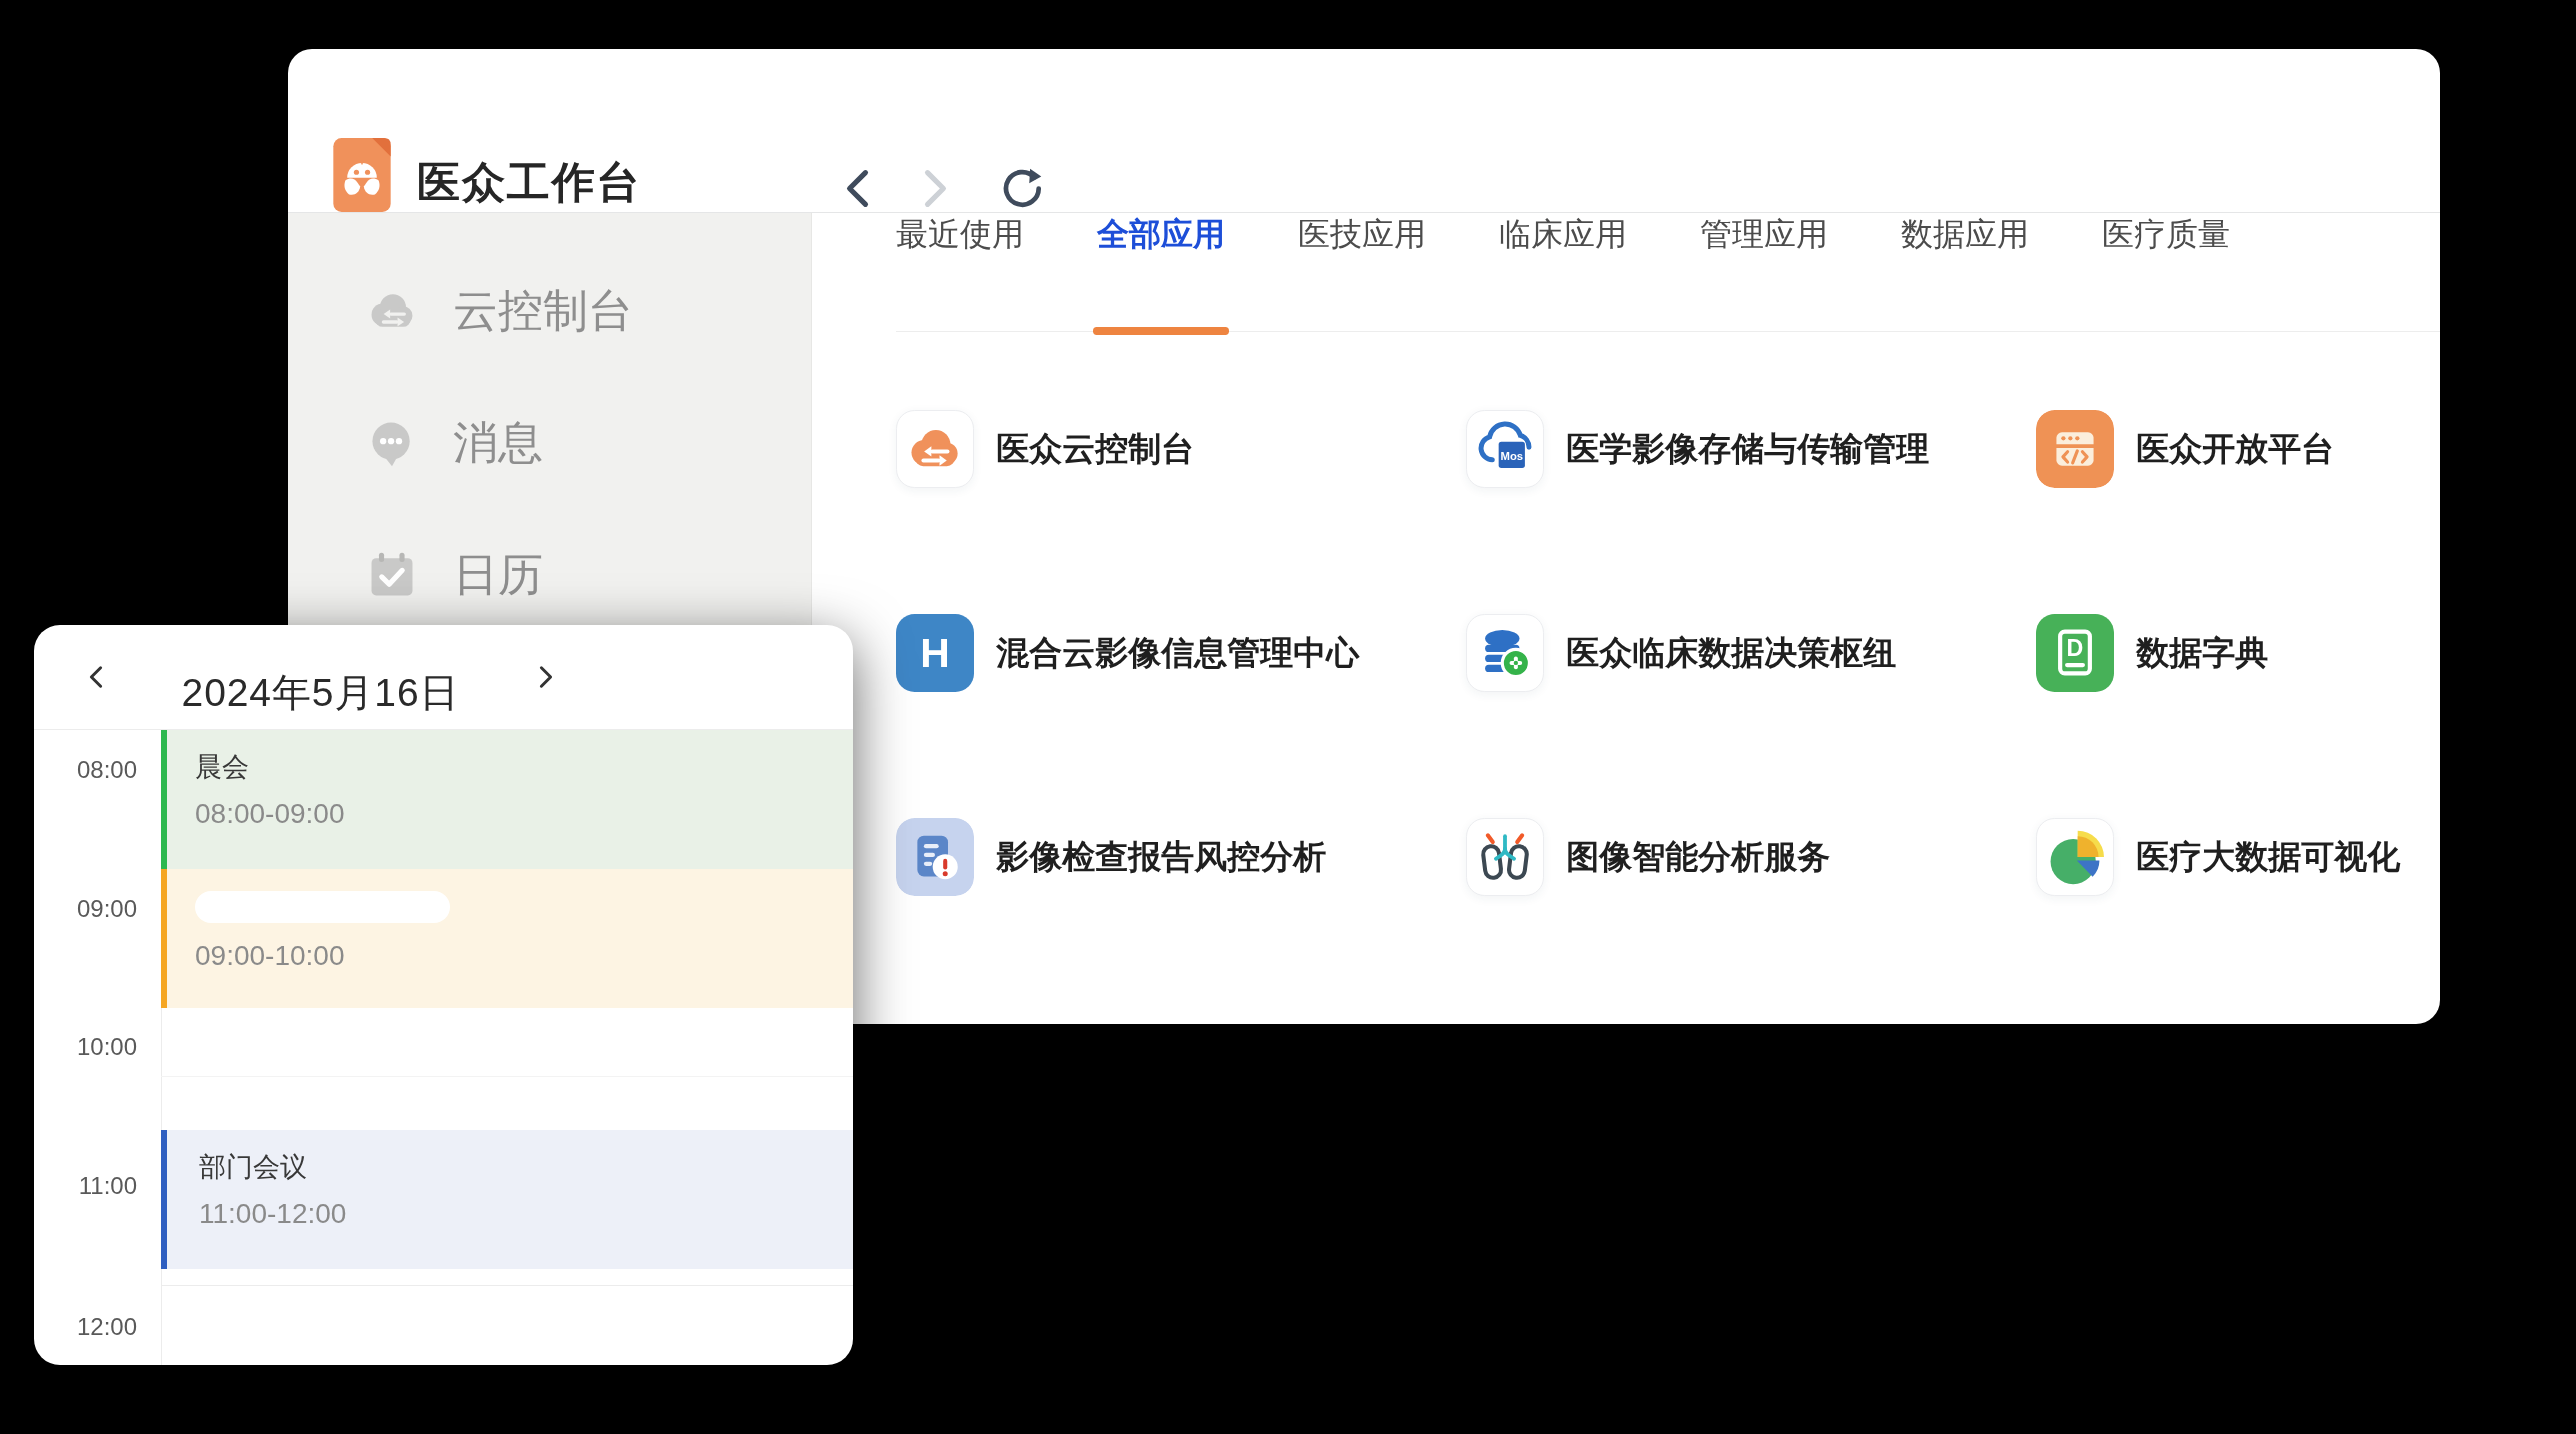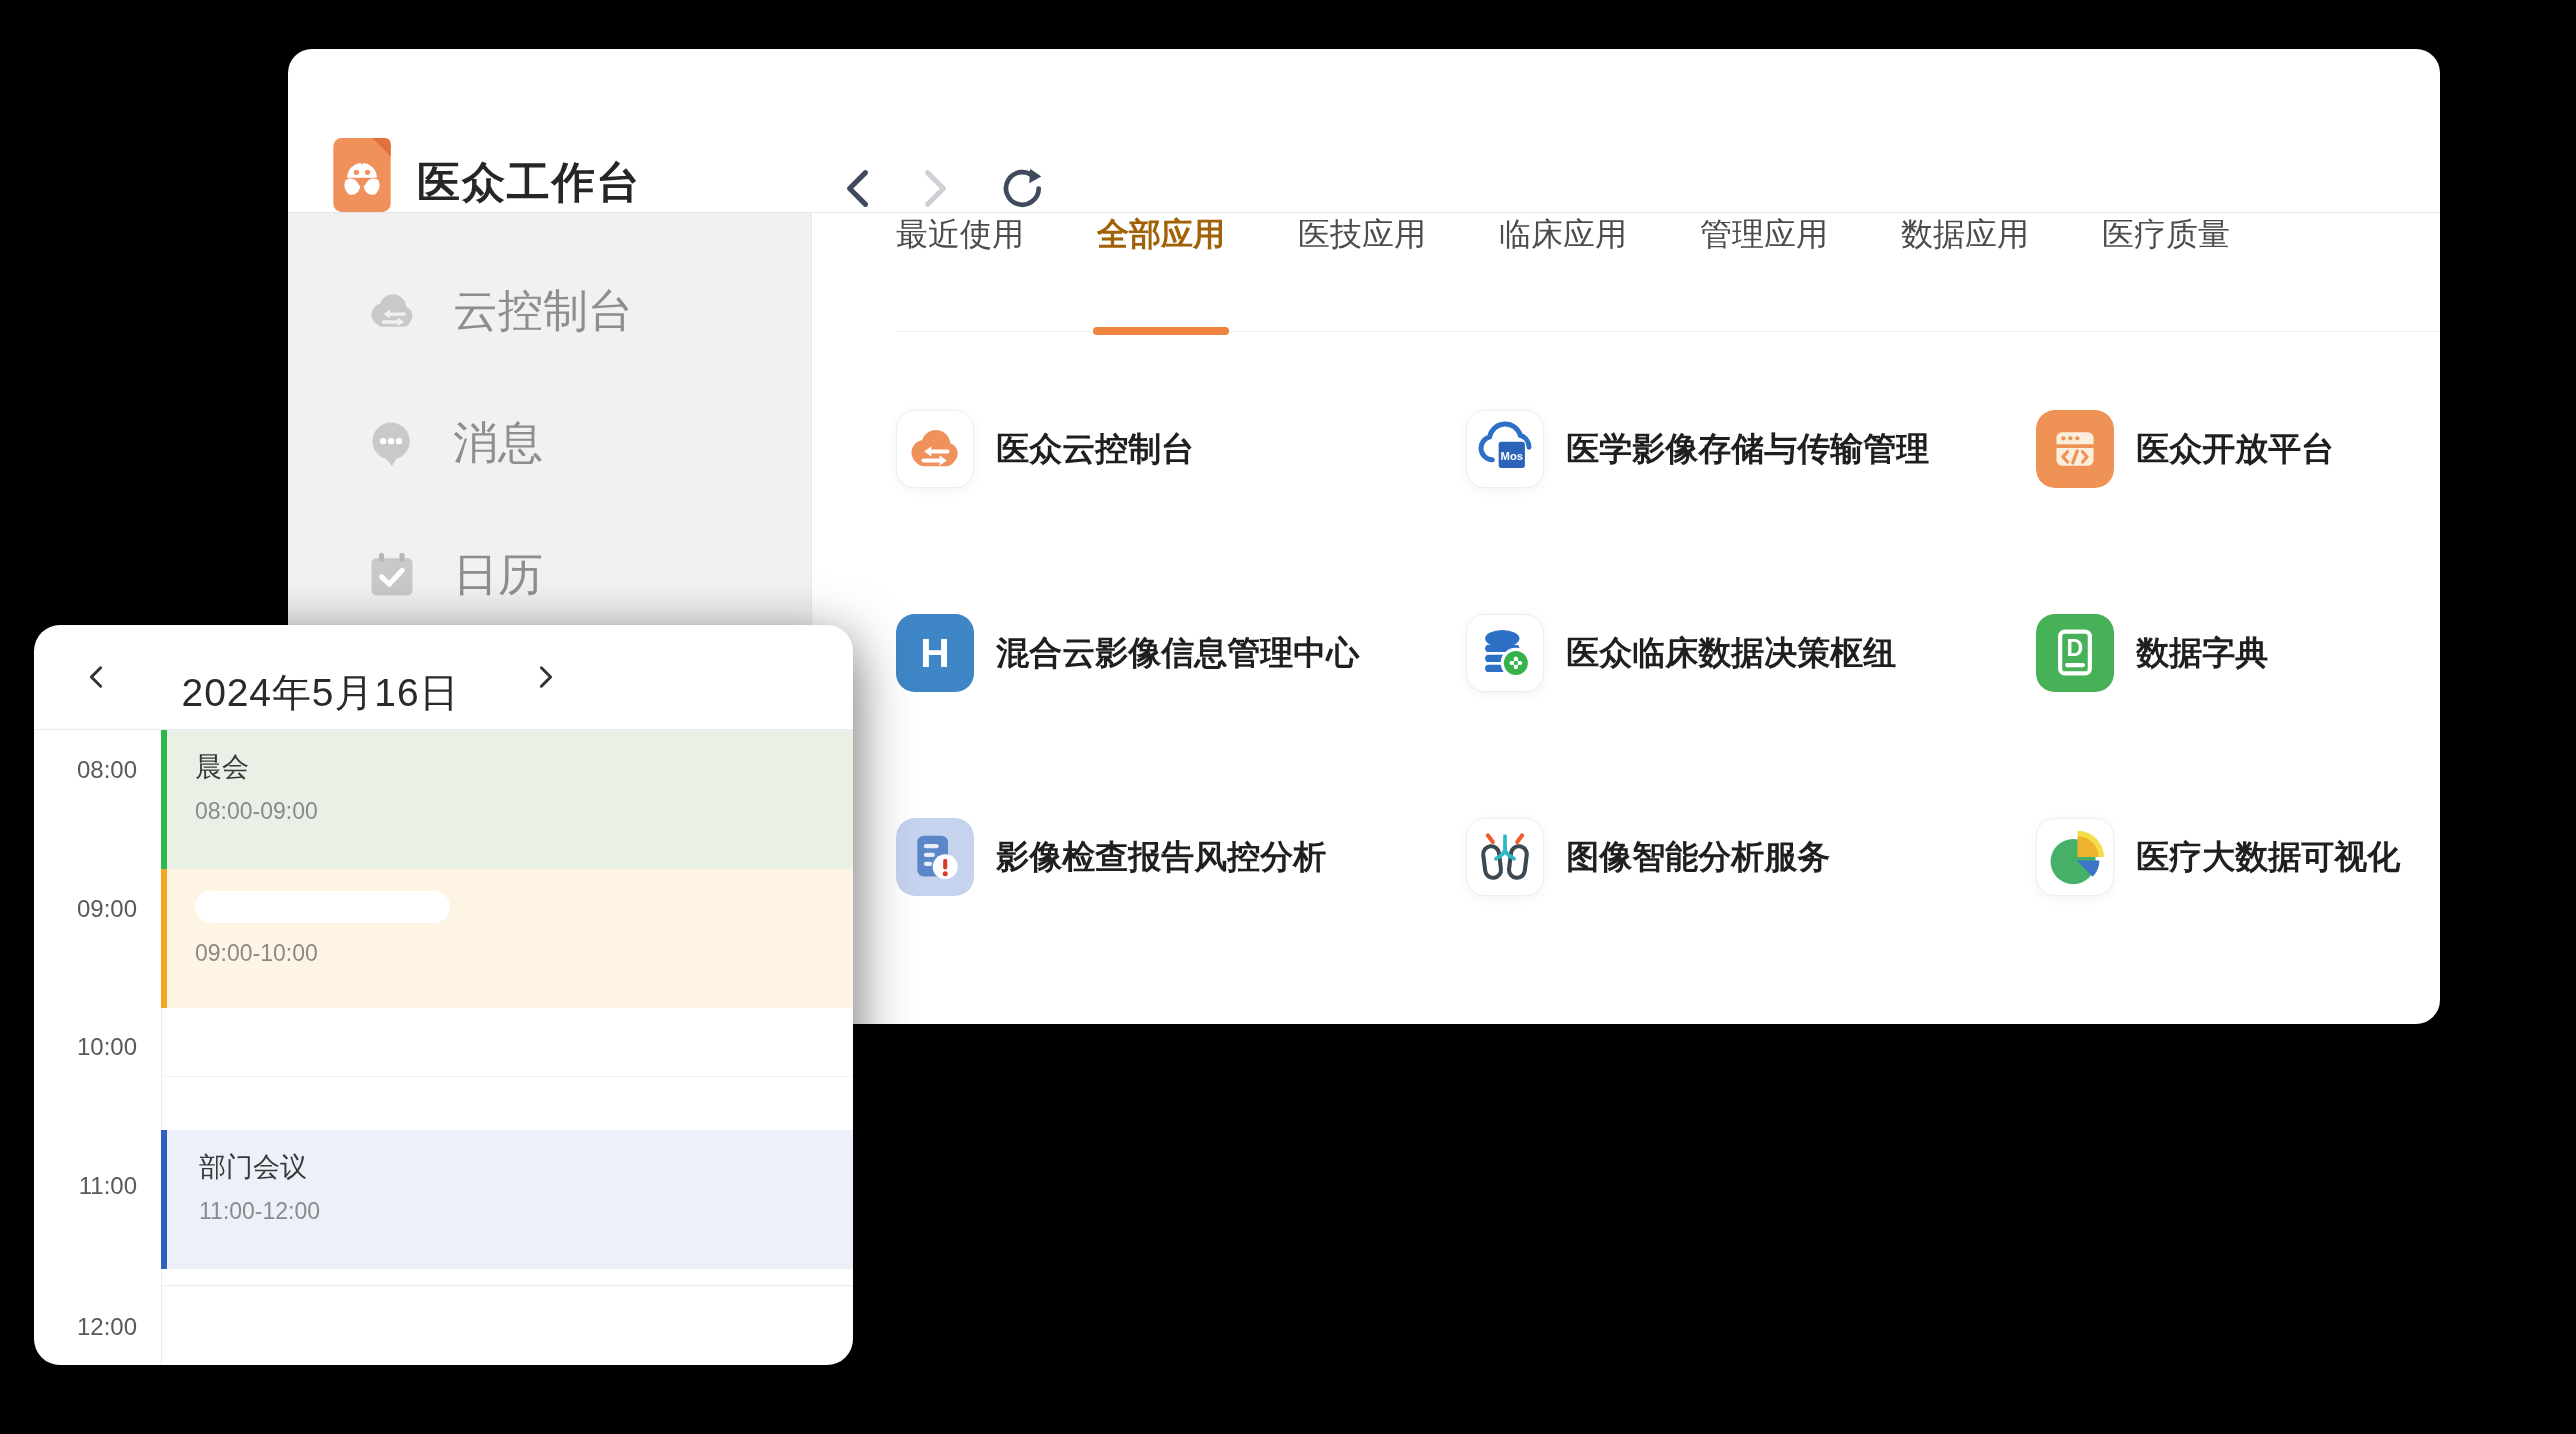--- a/index.html
+++ b/index.html
@@ -24,21 +24,21 @@
   
   .sidebar { width:524px; flex:none; background:#f1f1ef; border-right:0.9px solid #e7e7e5; padding-top:32px; }
   .side-item { height:132px; display:flex; align-items:center; padding-left:77px; cursor:pointer; }
   .side-icon { width:54px; height:54px; flex:none; margin-right:34px; }
   .side-label { font-size:45px; color:#8e8e8e; }
 
   
   .content { flex:1; padding-left:84px; }
   .tabs { display:flex; gap:73px; height:119px; align-items:center; border-bottom:1.9px solid #ededed; }
   .tab { position:relative; height:100%; display:flex; align-items:flex-start; font-size:32px; color:#4c4c4c; cursor:pointer; white-space:nowrap; }
-  .tab.active { color:#a16207; font-weight:700; }
+  .tab.active { color:#1d4ed8; font-weight:700; }
   .tab .underline { display:none; }
   .tab.active .underline { display:block; position:absolute; left:-3.7px; right:-3.7px; bottom:-3.7px; height:7.4px; border-radius:3.7px; background:#ee8440; }
 
   .grid { margin-top:78px; display:grid; grid-template-columns:570px 570px auto; row-gap:126px; }
   .app { display:flex; align-items:center; height:78px; cursor:pointer; }
   .tile { width:78px; height:78px; border-radius:18.6px; flex:none; margin-right:22.3px; overflow:hidden; }
   .tile.card { background:#fff; border:1.9px solid #ecedf0; box-shadow:0 2.8px 9.3px rgba(40,60,90,.06); }
   .app-label { font-size:33px; color:#1f1f1f; font-weight:700; white-space:nowrap; }
 
   
@@ -47,21 +47,21 @@
   .cal-header { height:105px; display:flex; align-items:center; padding-left:41px; border-bottom:0.9px solid #ececec; }
   .cal-chev { width:41px; height:41px; display:flex; align-items:center; justify-content:center; cursor:pointer; }
   .cal-title { width:409px; text-align:center; font-size:39px; font-weight:500; color:#2a2a2a; letter-spacing:0.9px;margin-top:32px; }
   .cal-body { position:relative; height:635px; }
   .vline { position:absolute; left:127px; top:0; bottom:0; width:0.9px; background:#ececec; }
   .hline { position:absolute; left:127px; right:0; height:0.9px; background:#ececec; }
   .hline.half { background:#f3f3f3; }
   .time-label { position:absolute; left:0; width:103px; text-align:right; font-size:24px; color:#595959; }
   .event { position:absolute; left:127px; right:0; padding:18.6px 0 0 28px; }
   .ev-title { font-size:27px; color:#383838; font-weight:500; }
-  .ev-time { font-size:23px; color:#8a8a8a; margin-top:13px; }
+  .ev-time { font-size:28px; color:#8a8a8a; margin-top:13px; }
   .pill { width:255px; height:32px; border-radius:16px; background:#fff; margin:3.7px 0 17px; }
 </style>
 </head>
 <body>
 
 <div class="stage">
 
   <div class="main-window">
 
     <div class="win-header">

